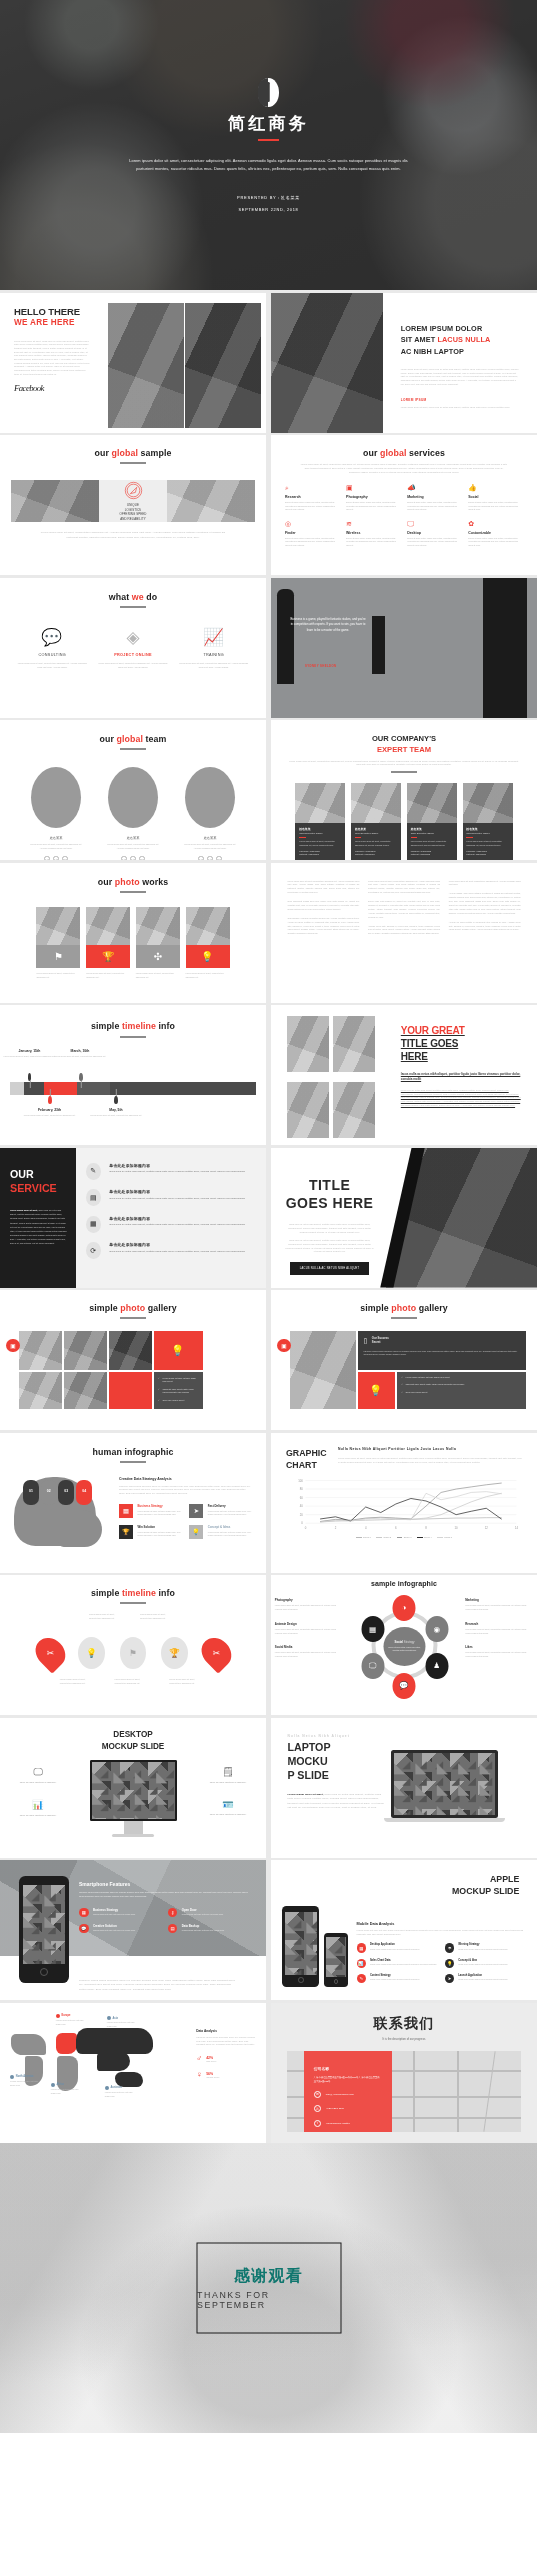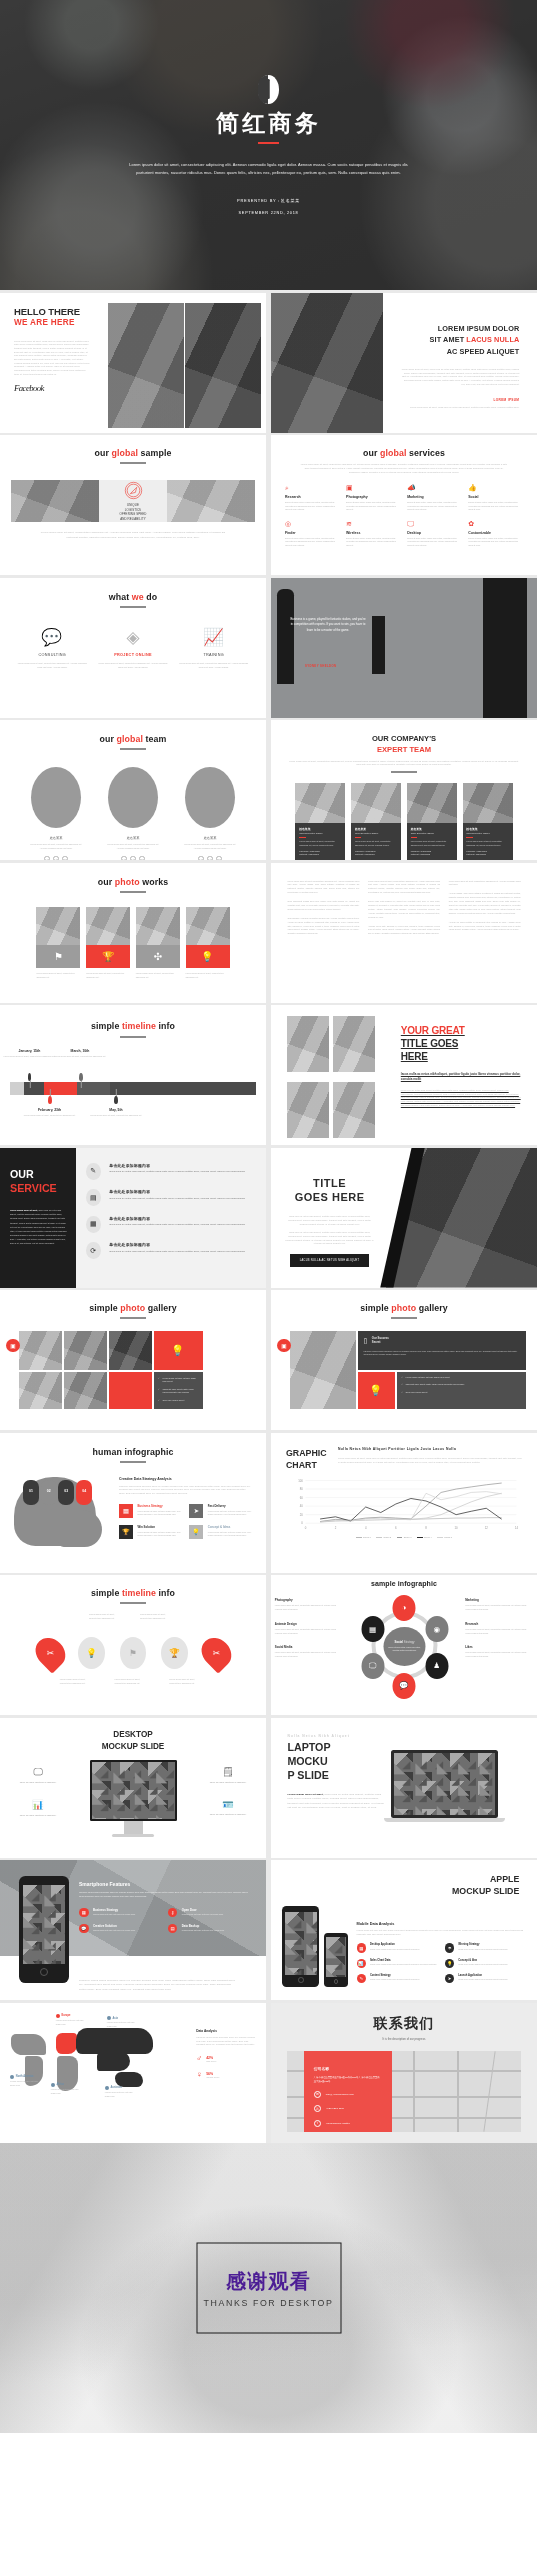--- a/index.html
+++ b/index.html
@@ -77,21 +77,21 @@
     margin-bottom:7.6px;
   }
   .logo-mark::before{
     content:""; position:absolute; left:50%; top:4.4px; width:2.5px; height:20px;
     background:#3b3b3b; transform:translateX(-50%); border-radius:1.3px;
   }
   .logo-mark::after{
     content:""; position:absolute; left:0; top:0; width:50%; height:100%;
     background:#3b3b3b; border-radius:10.7px 0 0 10.7px;
   }
-  #cover h1 { font-size:23px; font-weight:700; letter-spacing:3.2px; line-height:1.1; }
+  #cover h1 { font-size:17px; font-weight:700; letter-spacing:3.2px; line-height:1.1; }
   #cover .hr { width:21px; height:1.9px; background:#ee3e35; margin:5.7px 0 16.4px; }
   #cover .lead { width:296px; text-align:center; font-size:3.9px; line-height:2.1;
                  color:rgba(255,255,255,.93); letter-spacing:0.1px; }
   #cover .by { margin-top:21.4px; font-size:4px; letter-spacing:0.7px; }
   #cover .date { margin-top:7px; font-size:3.9px; letter-spacing:0.7px; }
 
   
   .row { display:flex; width:537px; background:#e9e9e9; }
   .slide { width:266px; height:140px; background:#fff; position:relative; overflow:hidden; }
   .row > .slide:first-child { margin-right:5px; }
@@ -103,21 +103,21 @@
   .s2 h2 { font-size:9.5px; font-weight:700; letter-spacing:-0.1px; line-height:1.15; }
   .s2 h3 { font-size:8.2px; font-weight:700; color:#ee3e35; letter-spacing:0.3px; margin-top:0.6px;}
   .s2 .body { margin-top:12.6px; width:76px; }
   .s2 .sig { margin-top:6.3px; font-size:8.8px; font-family:"Liberation Serif", serif;
              font-style:italic; color:#222; letter-spacing:-0.6px; }
   .s2 .imgs { display:flex; gap:1.3px; padding-top:10px; }
   .s2 .imgs .ph { width:76px; height:125px; }
   
   .s3 { padding:0; display:flex; }
   .s3 .pic { width:112px; height:140px; }
-  .s3 .txt { flex:1; padding:30px 17.7px 0 17.7px;text-align:right; }
+  .s3 .txt { flex:1; padding:30px 17.7px 0 17.7px; }
   .s3 h2 { font-size:7.3px; font-weight:700; line-height:1.62; letter-spacing:0.1px; }
   .s3 .sub { margin-top:10px; }
   .s3 .kick { margin-top:11.4px; color:#ee3e35; font-size:3.2px; font-weight:700; letter-spacing:0.3px;}
   .s3 .kicktxt { margin-top:3.8px; }
 
   
   .so .head { padding-top:12.6px; }
   .so .strip { display:flex; margin:16.4px 11.4px 0; height:42px; }
   .so .strip .ph { flex:1 1 0; }
   .so .strip .mid { width:68px; background:#eeeeee; display:flex; flex-direction:column;
@@ -233,21 +233,21 @@
   .os .item p { margin-top:2.5px; font-size:2.5px; line-height:1.85; color:#777; }
 
   
   .tg { position:relative; }
   .tg .pic { position:absolute; right:0; top:0; width:159px; height:140px;
              clip-path:polygon(26% 0, 100% 0, 100% 100%, 5% 100%); }
   .tg .wedge { position:absolute; right:0; top:0; width:165px; height:140px; background:#111;
                clip-path:polygon(24% 0, 32% 0, 13% 100%, 5% 100%); }
   .tg .txt { position:absolute; left:0; top:28px; width:112px; padding:0 8.8px 0 14px;
              text-align:center; }
-  .tg h2 { font-size:11px; font-weight:700; line-height:1.35; letter-spacing:0.5px; }
+  .tg h2 { font-size:14px; font-weight:700; line-height:1.35; letter-spacing:0.5px; }
   .tg .body { margin-top:10px; }
   .tg .btn { margin:8.2px auto 0; width:79px; height:13.2px; background:#1d1d1d; color:#fff;
              font-size:2.6px; letter-spacing:0.3px; display:flex; align-items:center;
              justify-content:center; }
 
   
   .pg .wrap { position:relative; margin:12.6px 11.4px 0; }
   .pg .bubble { position:absolute; left:-5px; top:7.6px; width:13.2px; height:13.2px;
                 border-radius:50%; background:#ee3e35; color:#fff; font-size:5.7px;
                 display:flex; align-items:center; justify-content:center; z-index:3; }
@@ -435,21 +435,21 @@
       linear-gradient(120deg, rgba(120,120,120,.30) 0 16%, transparent 34%),
       linear-gradient(-120deg, rgba(120,120,120,.30) 0 16%, transparent 34%),
       linear-gradient(175deg, rgba(150,150,150,.18) 0 48%, transparent 72%),
       radial-gradient(ellipse at 50% 72%, rgba(110,110,110,.30) 0 22%, transparent 50%),
       linear-gradient(#f6f6f6,#efefef);
   }
   #thanks .box { position:absolute; left:50%; top:50%; transform:translate(-50%,-50%);
                  width:145px; height:91px; border:1.3px solid #1b1b1b;
                  display:flex; flex-direction:column; align-items:center;
                  justify-content:center; }
-  #thanks h2 { font-size:20px; font-weight:700; letter-spacing:1.3px; color:#4c1d95;font-family:Liberation Mono, monospace; }
+  #thanks h2 { font-size:16px; font-weight:700; letter-spacing:1.3px; color:#0f766e;font-family:Liberation Mono, monospace; }
   #thanks .en { margin-top:2.5px; font-size:8.8px; letter-spacing:1.6px; color:#3a3a3a; }
 </style>
 </head>
 <body>
 
 <section class="page" id="cover">
   <div class="bg"></div>
   <div class="veil"></div>
   <div class="inner">
     <div class="logo-mark"></div>
@@ -474,21 +474,21 @@
       <div class="ph dk"></div>
     </div>
   </div>
 
   <div class="slide s3">
     <div class="ph dk pic"></div>
     <div class="txt">
       <h2>
         <span>LOREM IPSUM DOLOR</span><br>
         <span>SIT AMET </span><span class="red">LACUS NULLA</span><br>
-        <span>AC SPEED ALIQUET</span>
+        <span>AC NIBH LAPTOP</span>
       </h2>
       <p class="dummy sub">Lorem ipsum dolor sit amet, lacus nulla ac netus nibh aliquet, porttitor ligula justo libero vivamus porttitor dolor, conubia mollis. Sapien nam suspendisse, tincidunt eget ante tincidunt, eros in auctor fringilla praesent at diam. In et quam est eget mi. Pellentesque nunc orci eu enim, eget in fringilla vitae, et eros praesent dolor porttitor. Lacinia lectus nonummy, accumsan mauris in sed justo magnis, dictum justo lorem ac quis. A venenatis, velit integer vivamus facilisis feugiat a per, haec a sit, wisi non wisi ultrices velit curae consequat.</p>
       <div class="kick">LOREM IPSUM</div>
       <p class="dummy kicktxt">Lorem ipsum dolor sit amet, lacus nulla ac netus nibh aliquet, porttitor ligula justo libero vivamus porttitor dolor.</p>
     </div>
   </div>
 </div>
 
 <div class="row">
   <div class="slide tri-bg so">
@@ -1369,16 +1369,16 @@
 
       </div>
     </div>
   </div>
 </div>
 
 <section class="page" id="thanks">
   <div class="bg"></div>
   <div class="box">
     <h2>感谢观看</h2>
-    <div class="en">THANKS FOR DESKTOP</div>
+    <div class="en">THANKS FOR SEPTEMBER</div>
   </div>
 </section>
 
 
 </body></html>

